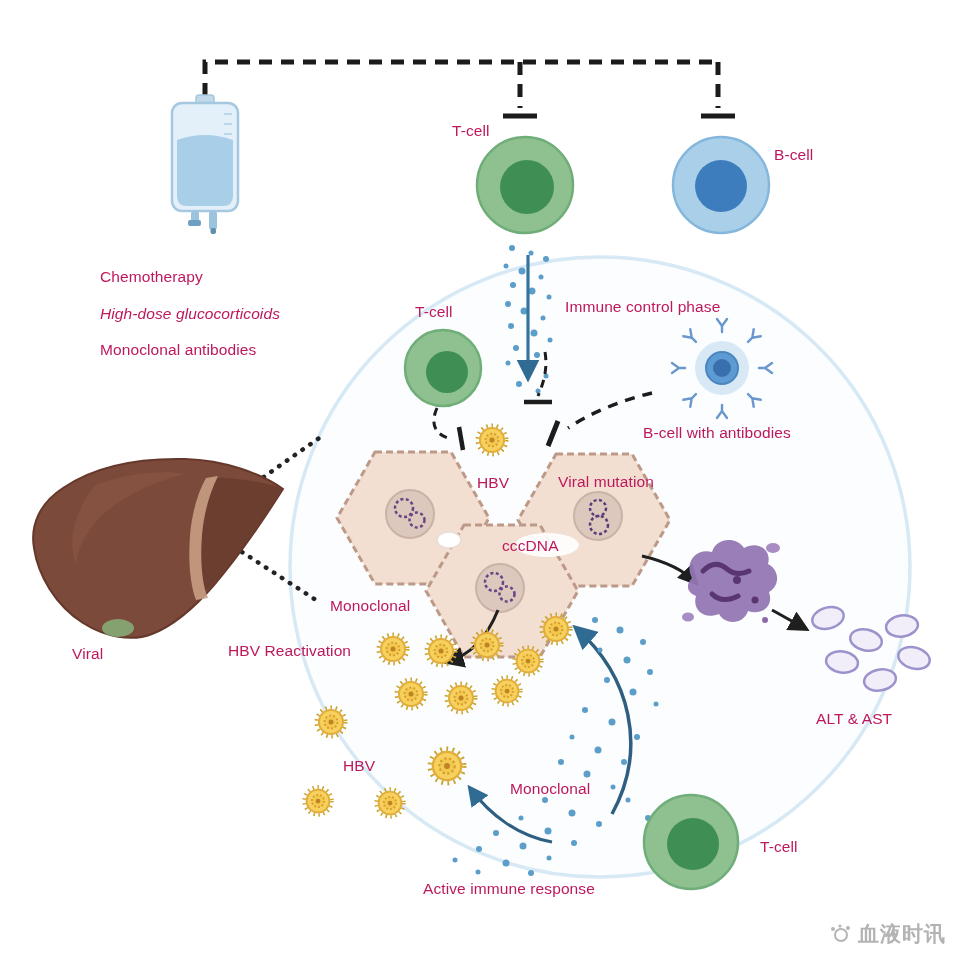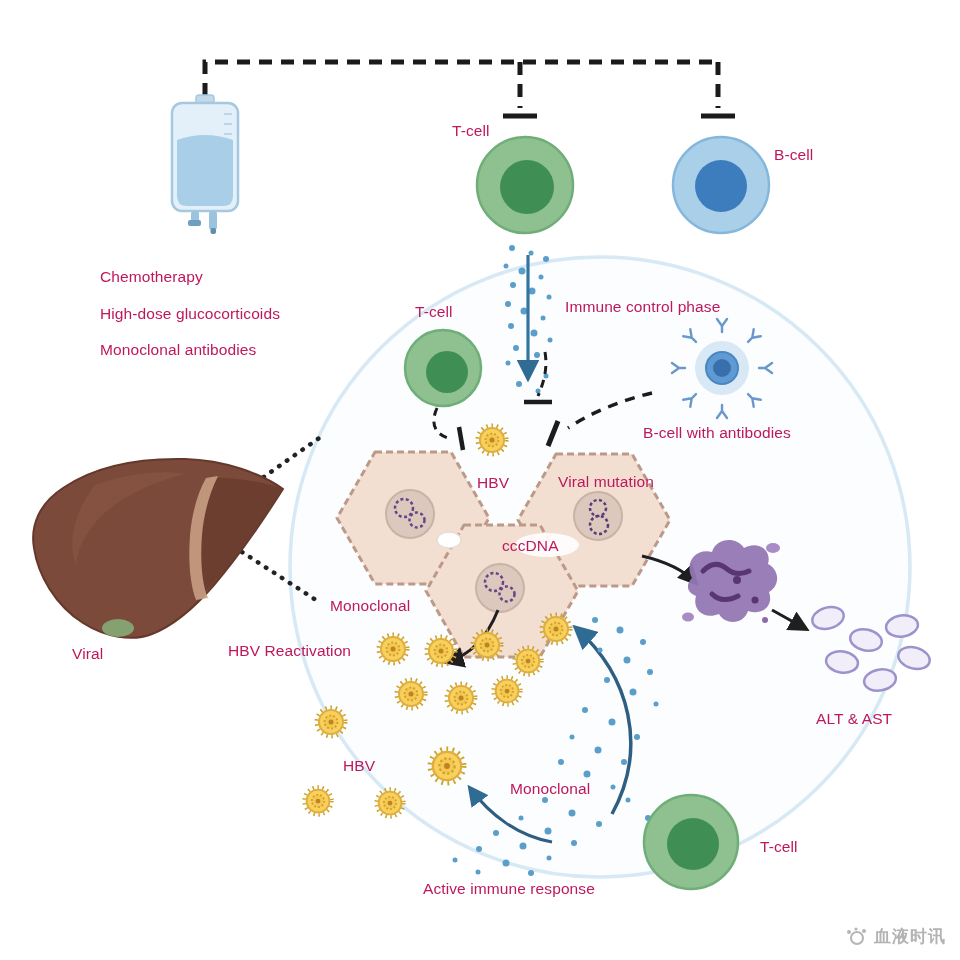--- a/index.html
+++ b/index.html
@@ -7,21 +7,21 @@
   #canvas {
     position:relative; width:960px; height:960px; background:#ffffff; overflow:hidden;
   }
   #diagram-svg { position:absolute; left:0; top:0; }
   .lbl {
     position:absolute; font-size:15.5px; color:#be185d; white-space:nowrap;
     line-height:1.2; letter-spacing:0.1px;
   }
   #watermark {
     position:absolute; right:14px; bottom:12px; display:flex; align-items:center; gap:4px;
-    color:#b3b3b3; font-size:17px; font-weight:600; letter-spacing:1px;
+    color:#b3b3b3; font-size:21px; font-weight:600; letter-spacing:1px;
   }
 </style>
 </head>
 <body>
 
 <div id="canvas">
 
 <svg id="diagram-svg" width="960" height="960" viewBox="0 0 960 960">
   <defs>
     <marker id="mA" viewBox="0 0 10 10" refX="8" refY="5" markerWidth="7" markerHeight="7" orient="auto-start-reverse">
@@ -243,21 +243,21 @@
     <ellipse cx="120" cy="622" rx="20" ry="13" fill="#86ab76" stroke="#6d9460" stroke-width="2"></ellipse>
     <path d="M283,489 C262,474 225,460 185,459 C140,458 95,466 63,488 C40,503 30,525 34,548 C38,575 55,605 83,623 C105,637 132,642 152,634 C175,625 195,607 214,585 C238,557 262,522 283,489 Z" fill="#7c4a3a" stroke="#65382b" stroke-width="2"></path>
     <path d="M283,489 C270,510 252,538 232,562 C220,576 208,590 196,600 C190,585 188,560 190,535 C192,512 198,492 206,478 C232,477 262,481 283,489 Z" fill="#6a3c2e" opacity="0.85"></path>
     <path d="M196,600 C190,585 188,560 190,535 C192,512 198,492 206,478 L218,476 C210,492 204,512 202,535 C200,560 202,585 208,598 Z" fill="#c9a084" opacity="0.9"></path>
     <path d="M95,485 C130,472 165,470 185,474 C160,480 130,492 108,510 C90,525 78,545 76,565 C68,545 72,515 95,485 Z" fill="#8d5a47" opacity="0.55"></path>
     <ellipse cx="118" cy="628" rx="16" ry="9" fill="#86ab76" opacity="0.9"></ellipse>
   </g>
 </svg>
 
 <div class="lbl" style="left:100px; top:268px;">Chemotherapy</div>
-<div class="lbl" style="left:100px; top:305px;">High-dose glucocorticoids</div>
+<div class="lbl" style="left:100px; top:305px;font-style:italic;">High-dose glucocorticoids</div>
 <div class="lbl" style="left:100px; top:341px;">Monoclonal antibodies</div>
 
 <div class="lbl" style="left:452px; top:122px;">T-cell</div>
 <div class="lbl" style="left:774px; top:122px;margin-top:24px;">B-cell</div>
 
 <div class="lbl" style="left:565px; top:298px;text-align:center;">Immune control phase</div>
 <div class="lbl" style="left:415px; top:303px;">T-cell</div>
 <div class="lbl" style="left:643px; top:424px;">B-cell with antibodies</div>
 
 <div class="lbl" style="left:477px; top:474px;">HBV</div>

